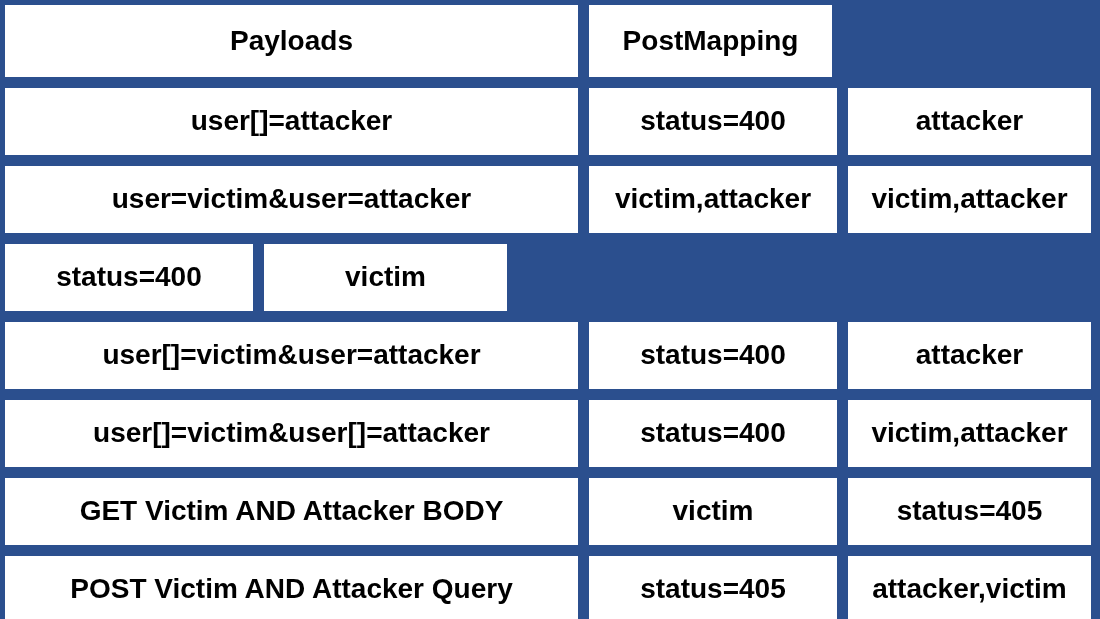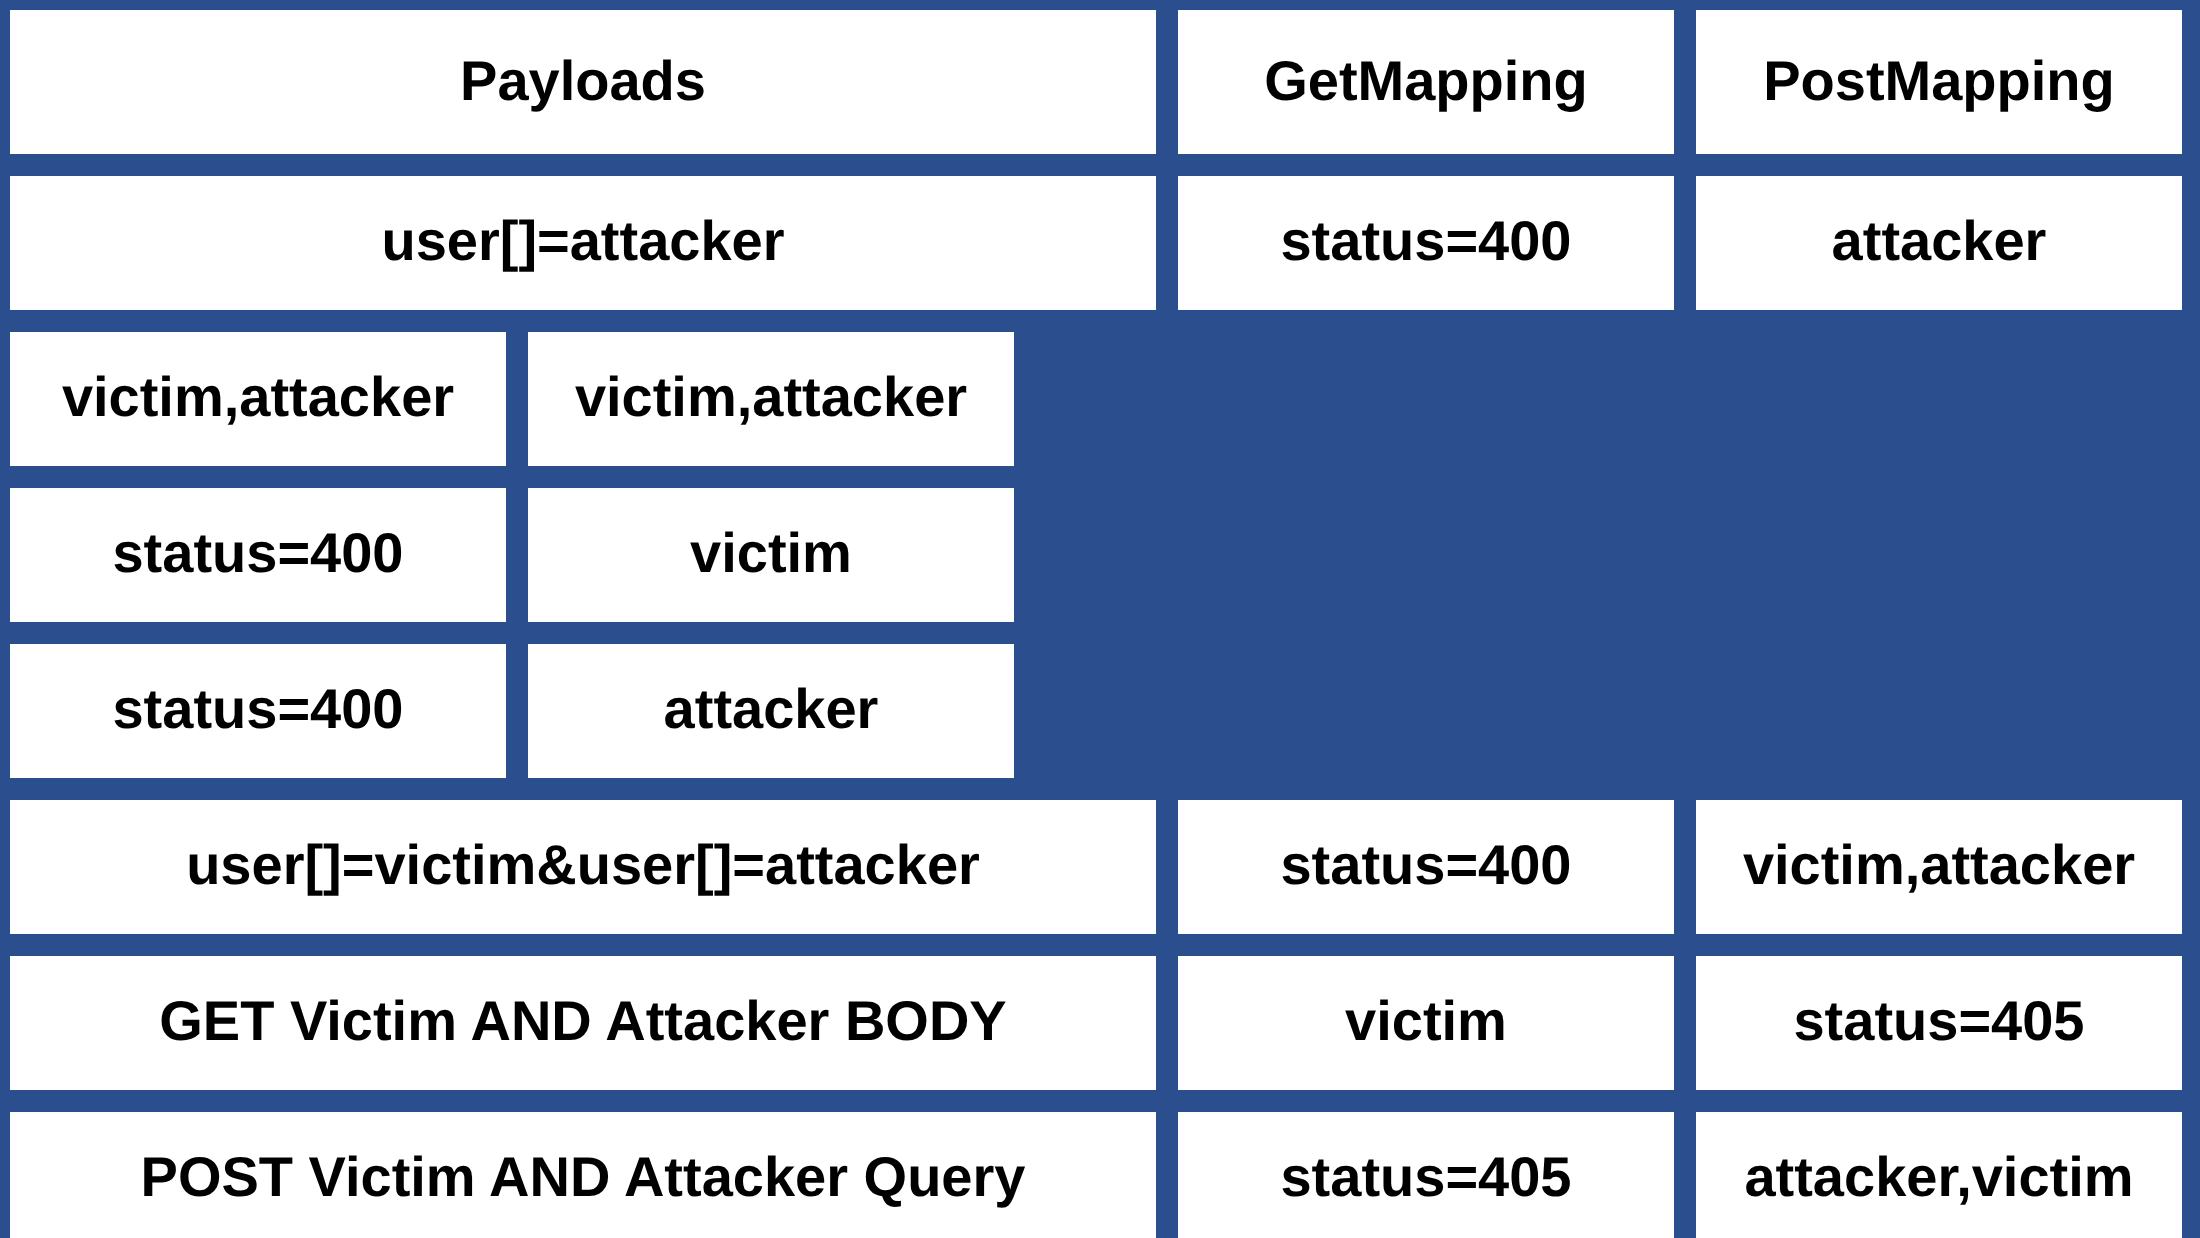--- a/index.html
+++ b/index.html
@@ -63,41 +63,42 @@
     height: 74px;
   }
 </style>
 </head>
 <body>
 
 <div id="table-root">
 
   <div class="row row-header">
     <div class="cell col-payload">Payloads</div>
-    <div class="cell col-get">GetMapping</div>
     <div class="cell col-post">PostMapping</div>
   </div>
 
   <div class="row">
     <div class="cell col-payload">user[]=attacker</div>
     <div class="cell col-get">status=400</div>
     <div class="cell col-post">attacker</div>
   </div>
 
   <div class="row">
+    <div class="cell col-payload">user=victim&amp;user=attacker</div>
     <div class="cell col-get">victim,attacker</div>
     <div class="cell col-post">victim,attacker</div>
   </div>
 
   <div class="row">
     <div class="cell col-get">status=400</div>
     <div class="cell col-post">victim</div>
   </div>
 
   <div class="row">
+    <div class="cell col-payload">user[]=victim&amp;user=attacker</div>
     <div class="cell col-get">status=400</div>
     <div class="cell col-post">attacker</div>
   </div>
 
   <div class="row">
     <div class="cell col-payload">user[]=victim&amp;user[]=attacker</div>
     <div class="cell col-get">status=400</div>
     <div class="cell col-post">victim,attacker</div>
   </div>
 

